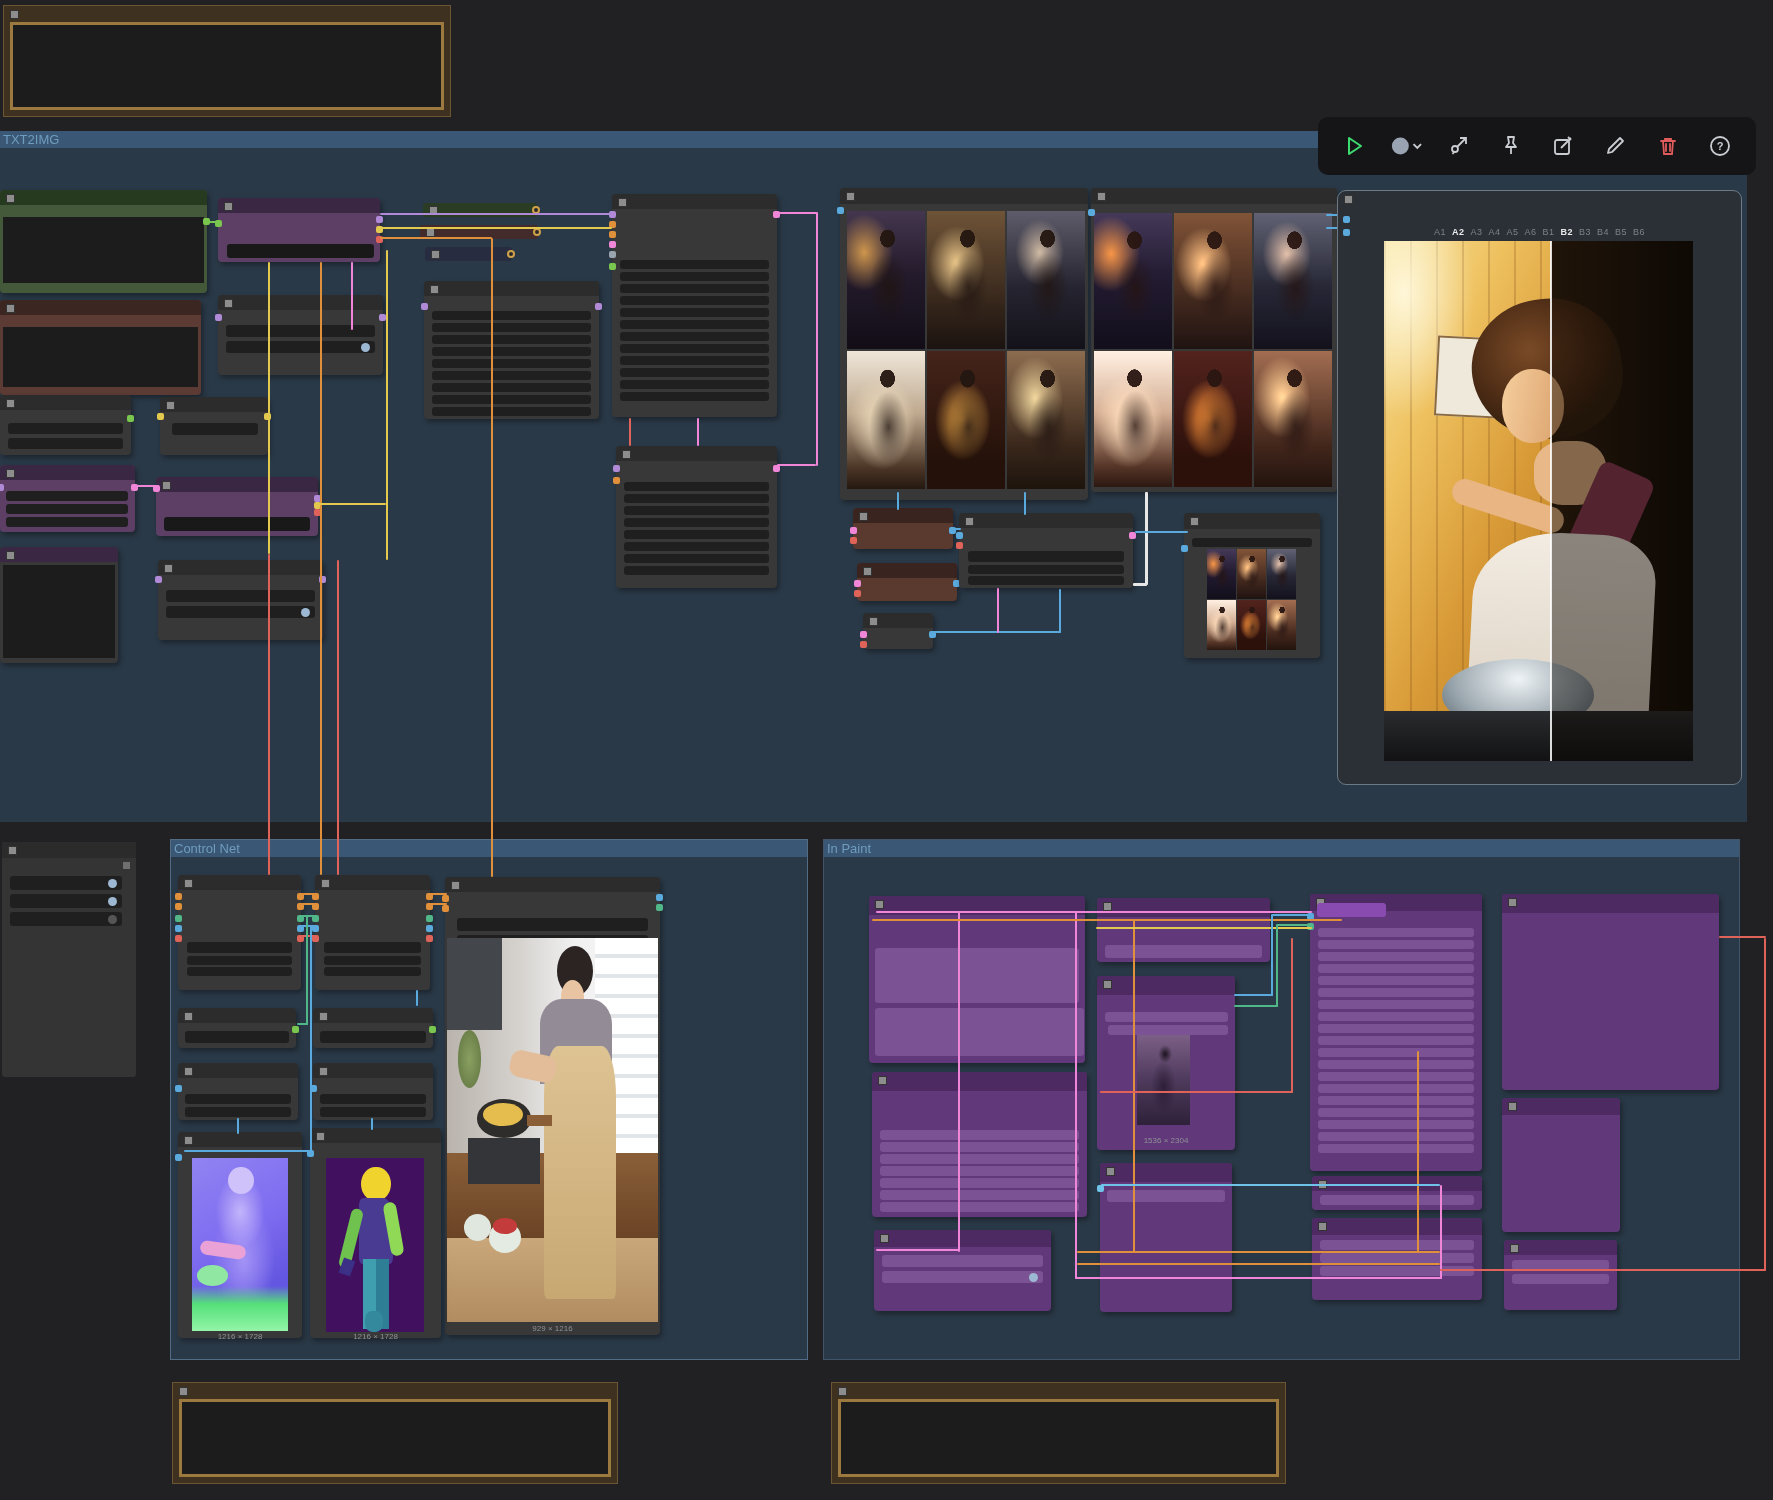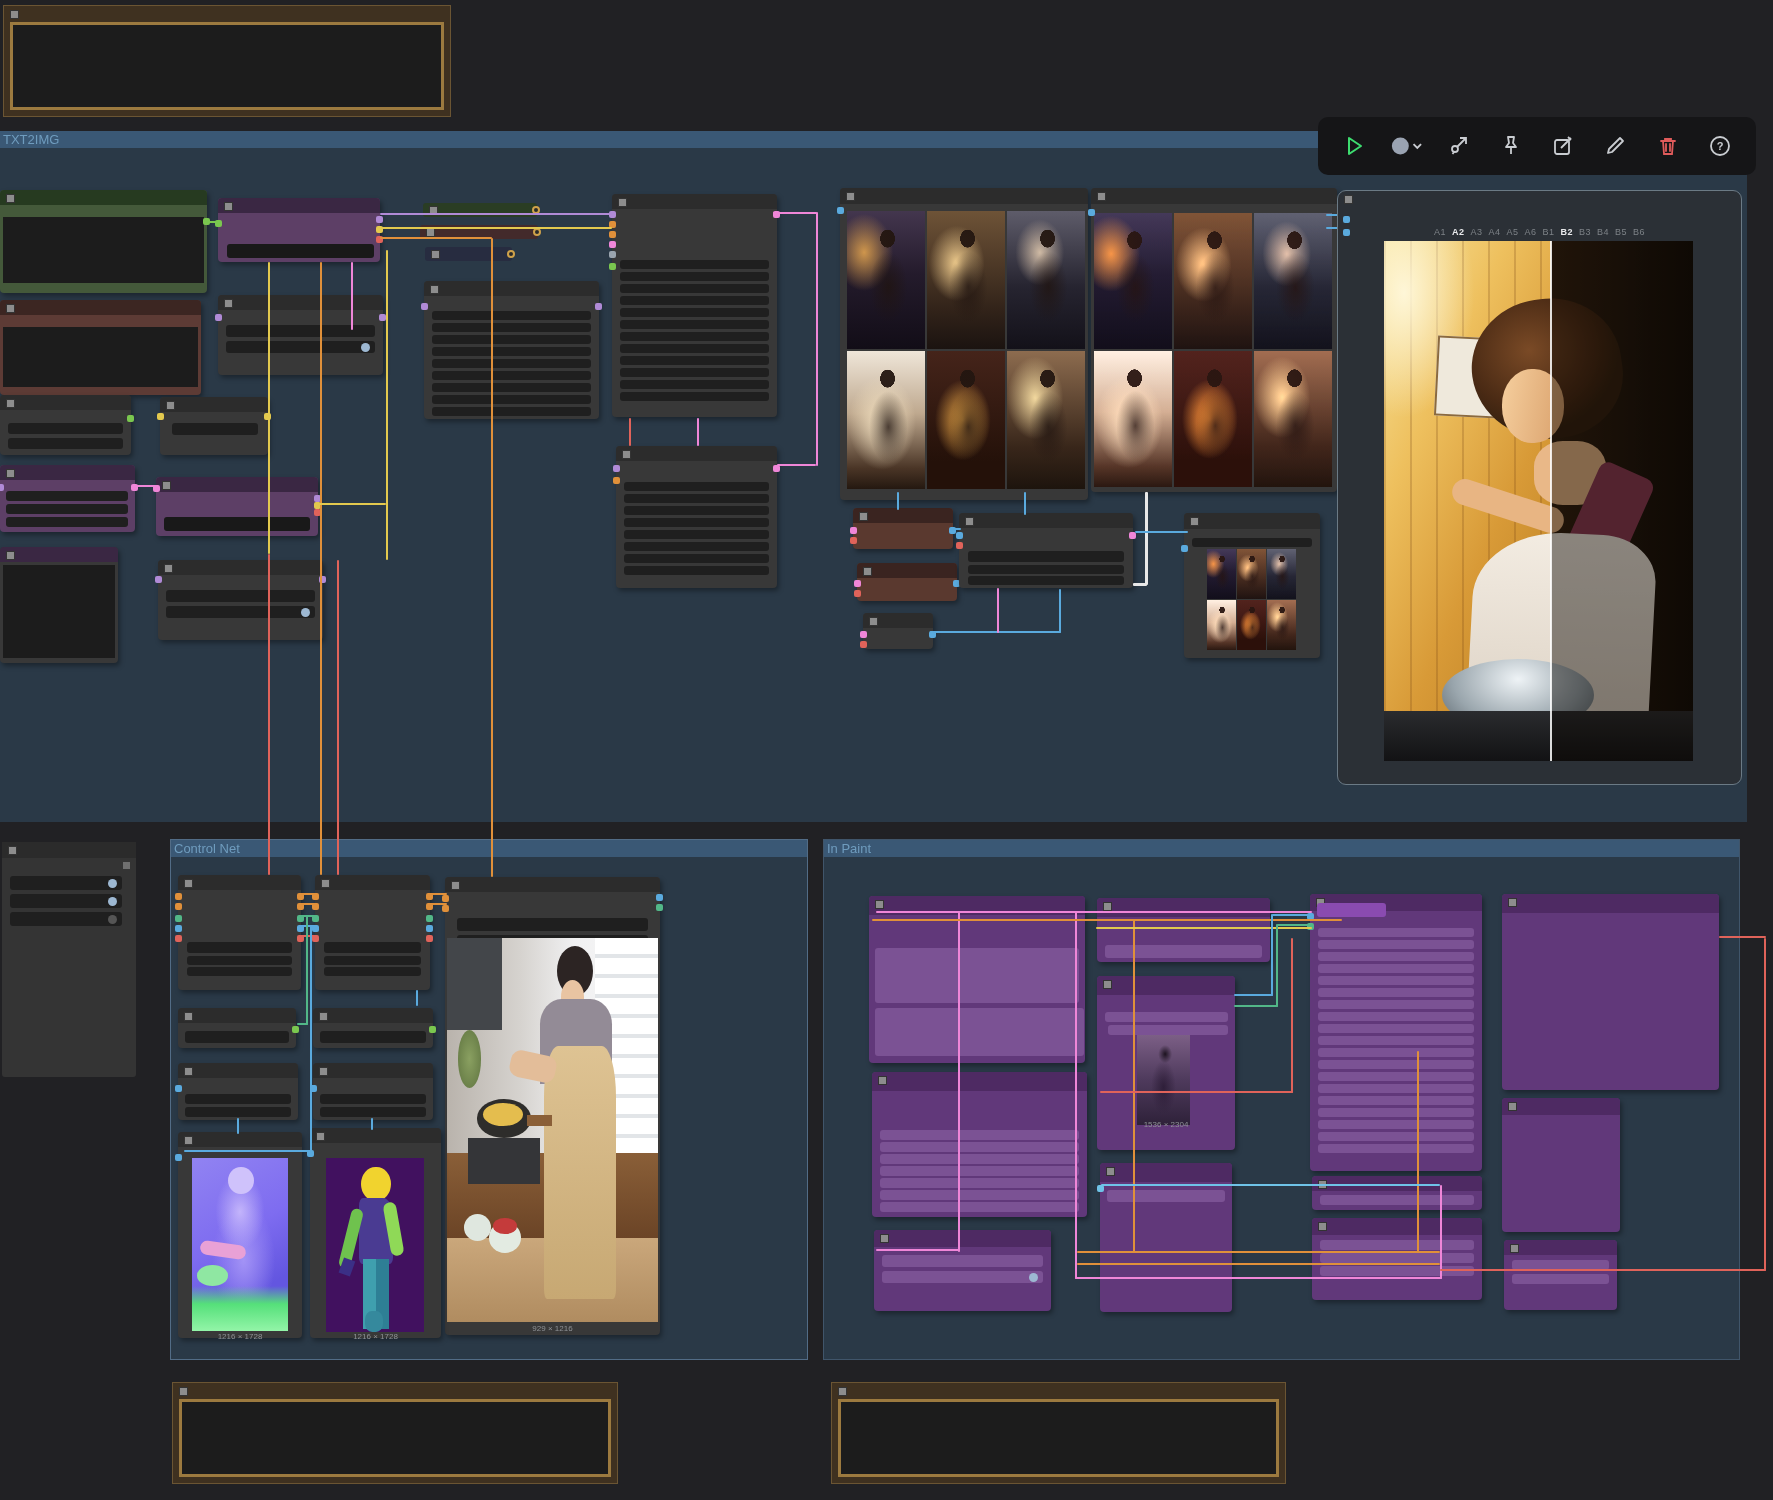--- a/index.html
+++ b/index.html
@@ -592,21 +592,21 @@
     </div>
     <div class="node bypass" style="left:1097px;top:976px;width:138px;height:174px">
       <div class="hd" style="height:19px">
         <div class="cdot"></div>
       </div>
       <div class="lrow" style="left:8px;top:36px;width:123px;height:10px"></div>
       <div class="lrow" style="left:11px;top:49px;width:120px;height:10px"></div>
       <div class="art ipthumb-art" style="left:40px;top:59px;width:53px;height:90px">
         <div class="ipt-fig"></div>
       </div>
-      <div class="cap" style="top:144px">1536 × 2304</div>
+      <div class="cap" style="top:160px">1536 × 2304</div>
     </div>
     <div class="node bypass" style="left:872px;top:1072px;width:215px;height:145px">
       <div class="hd" style="height:19px">
         <div class="cdot"></div>
       </div>
       <div class="lrow" style="left:8px;top:58px;width:199px;height:10px"></div>
       <div class="lrow" style="left:8px;top:70px;width:199px;height:10px"></div>
       <div class="lrow" style="left:8px;top:82px;width:199px;height:10px"></div>
       <div class="lrow" style="left:8px;top:94px;width:199px;height:10px"></div>
       <div class="lrow" style="left:8px;top:106px;width:199px;height:10px"></div>

